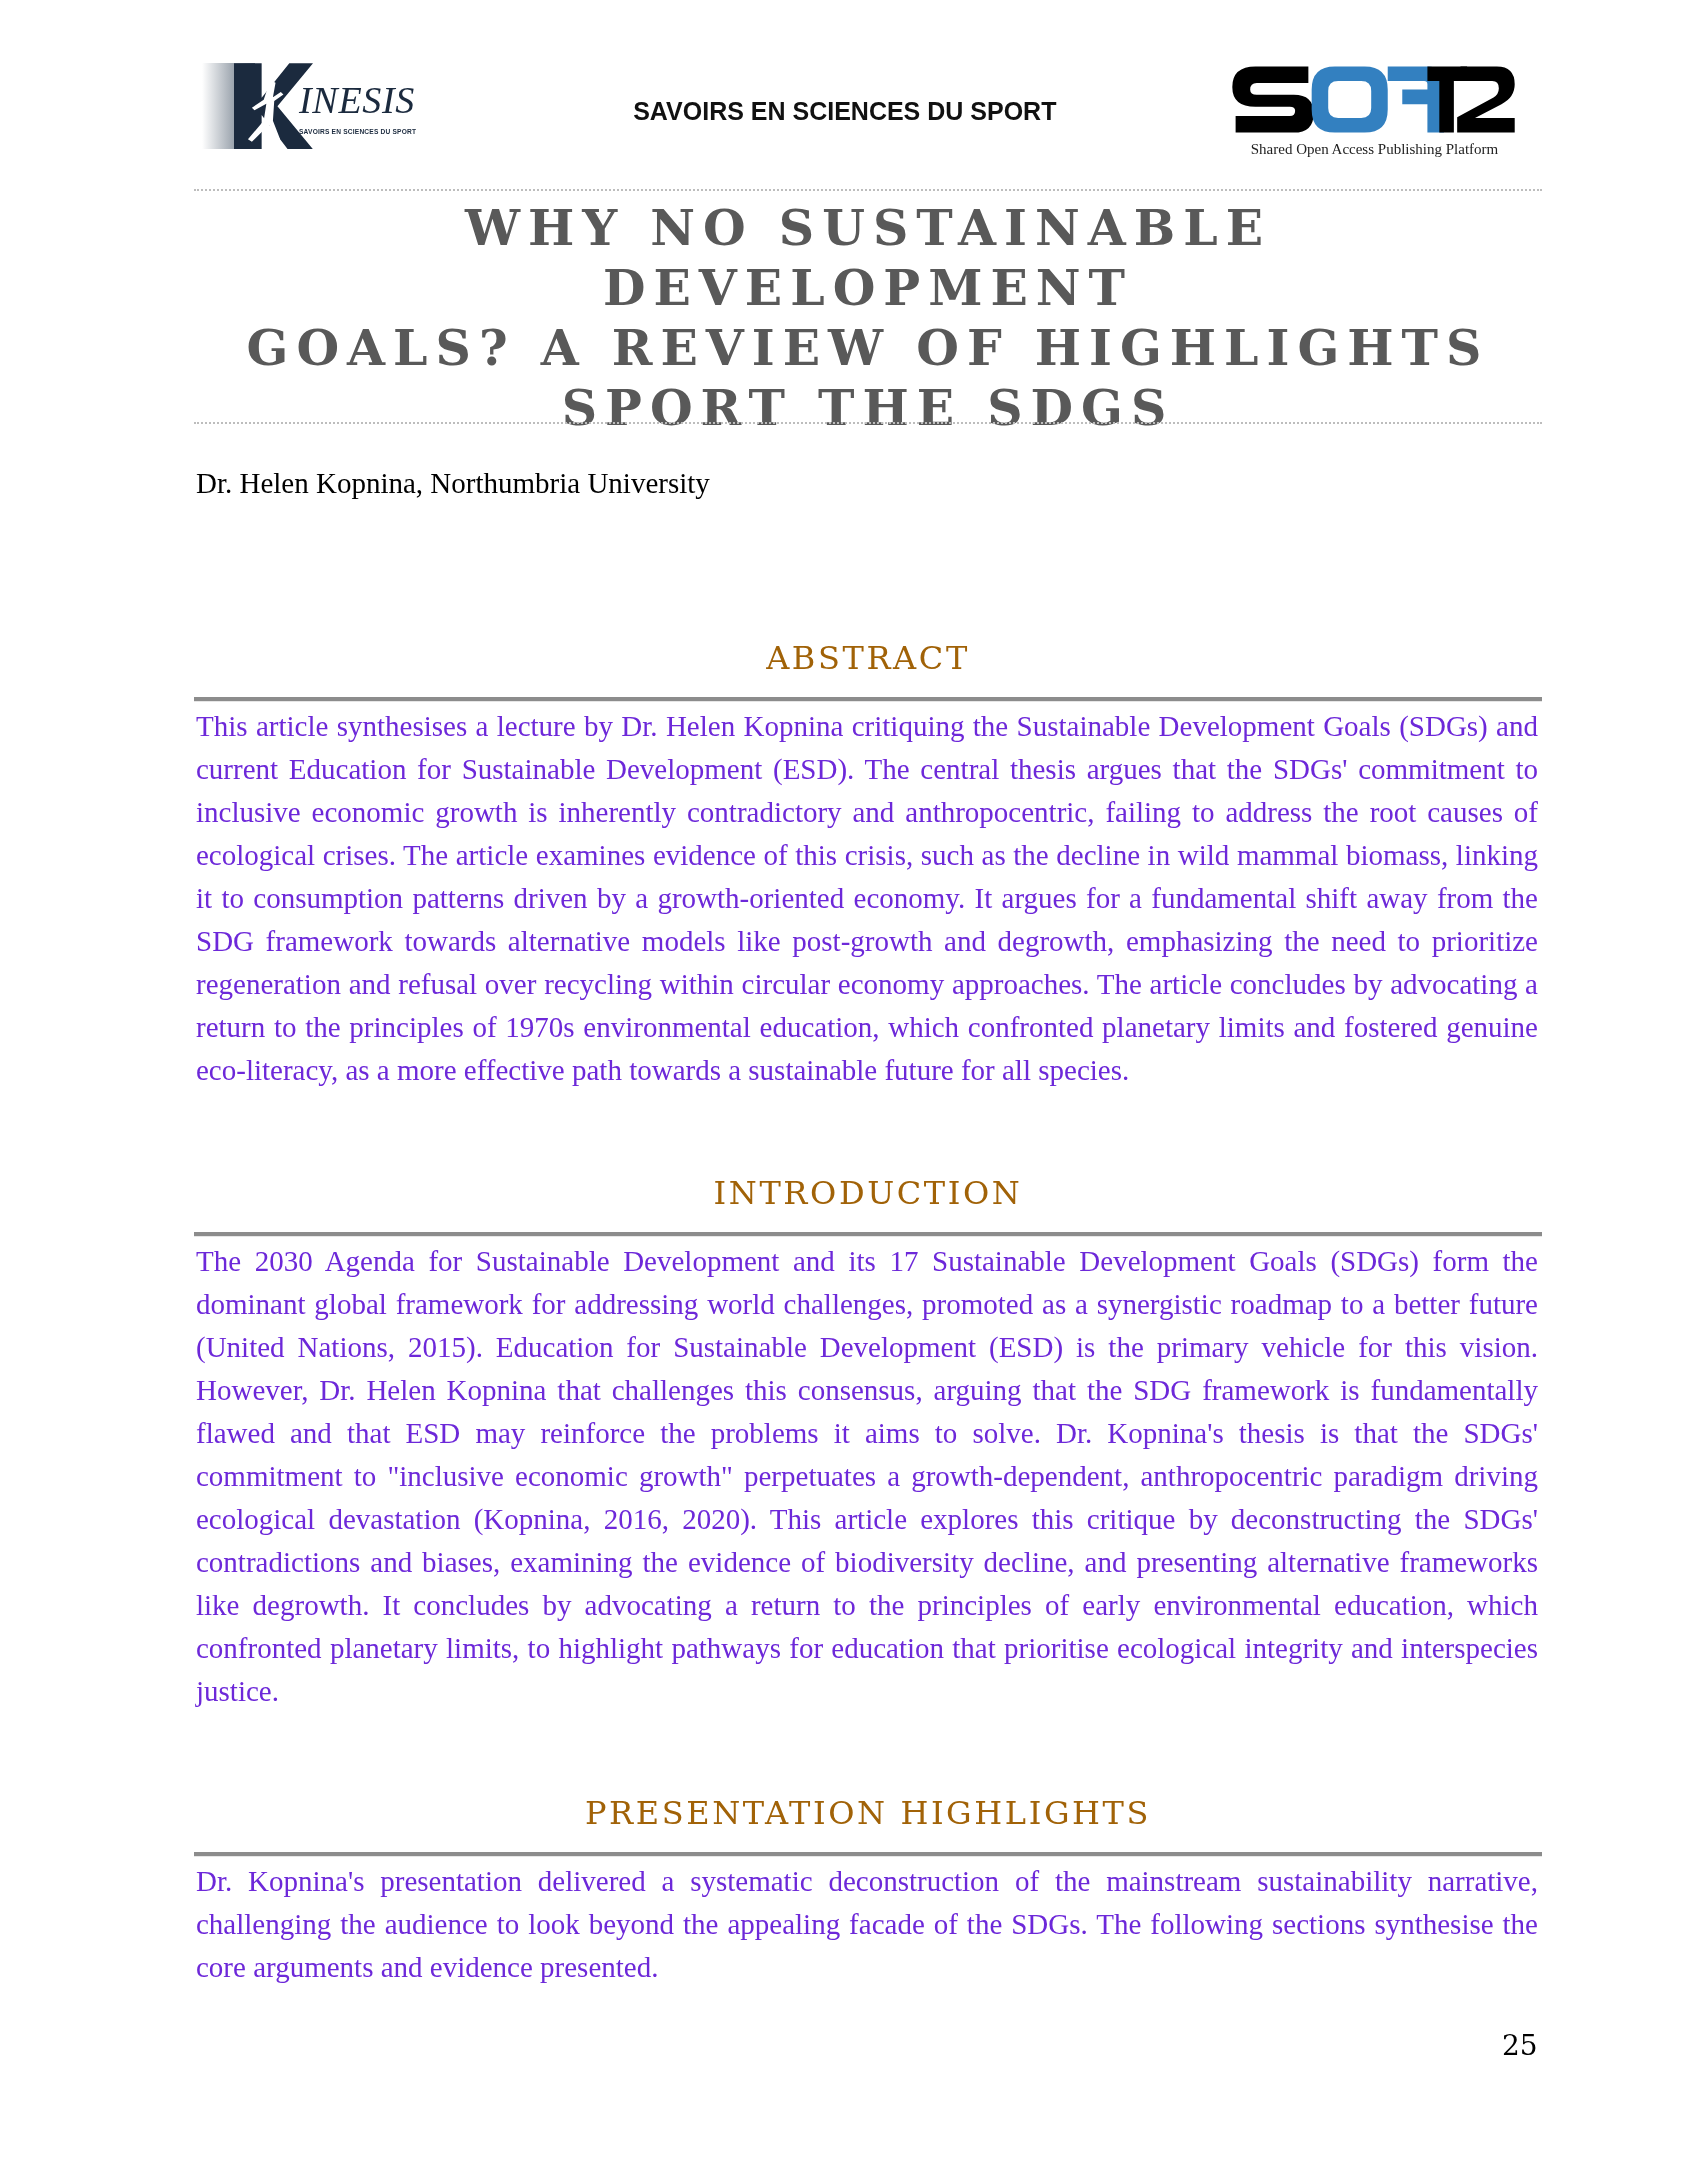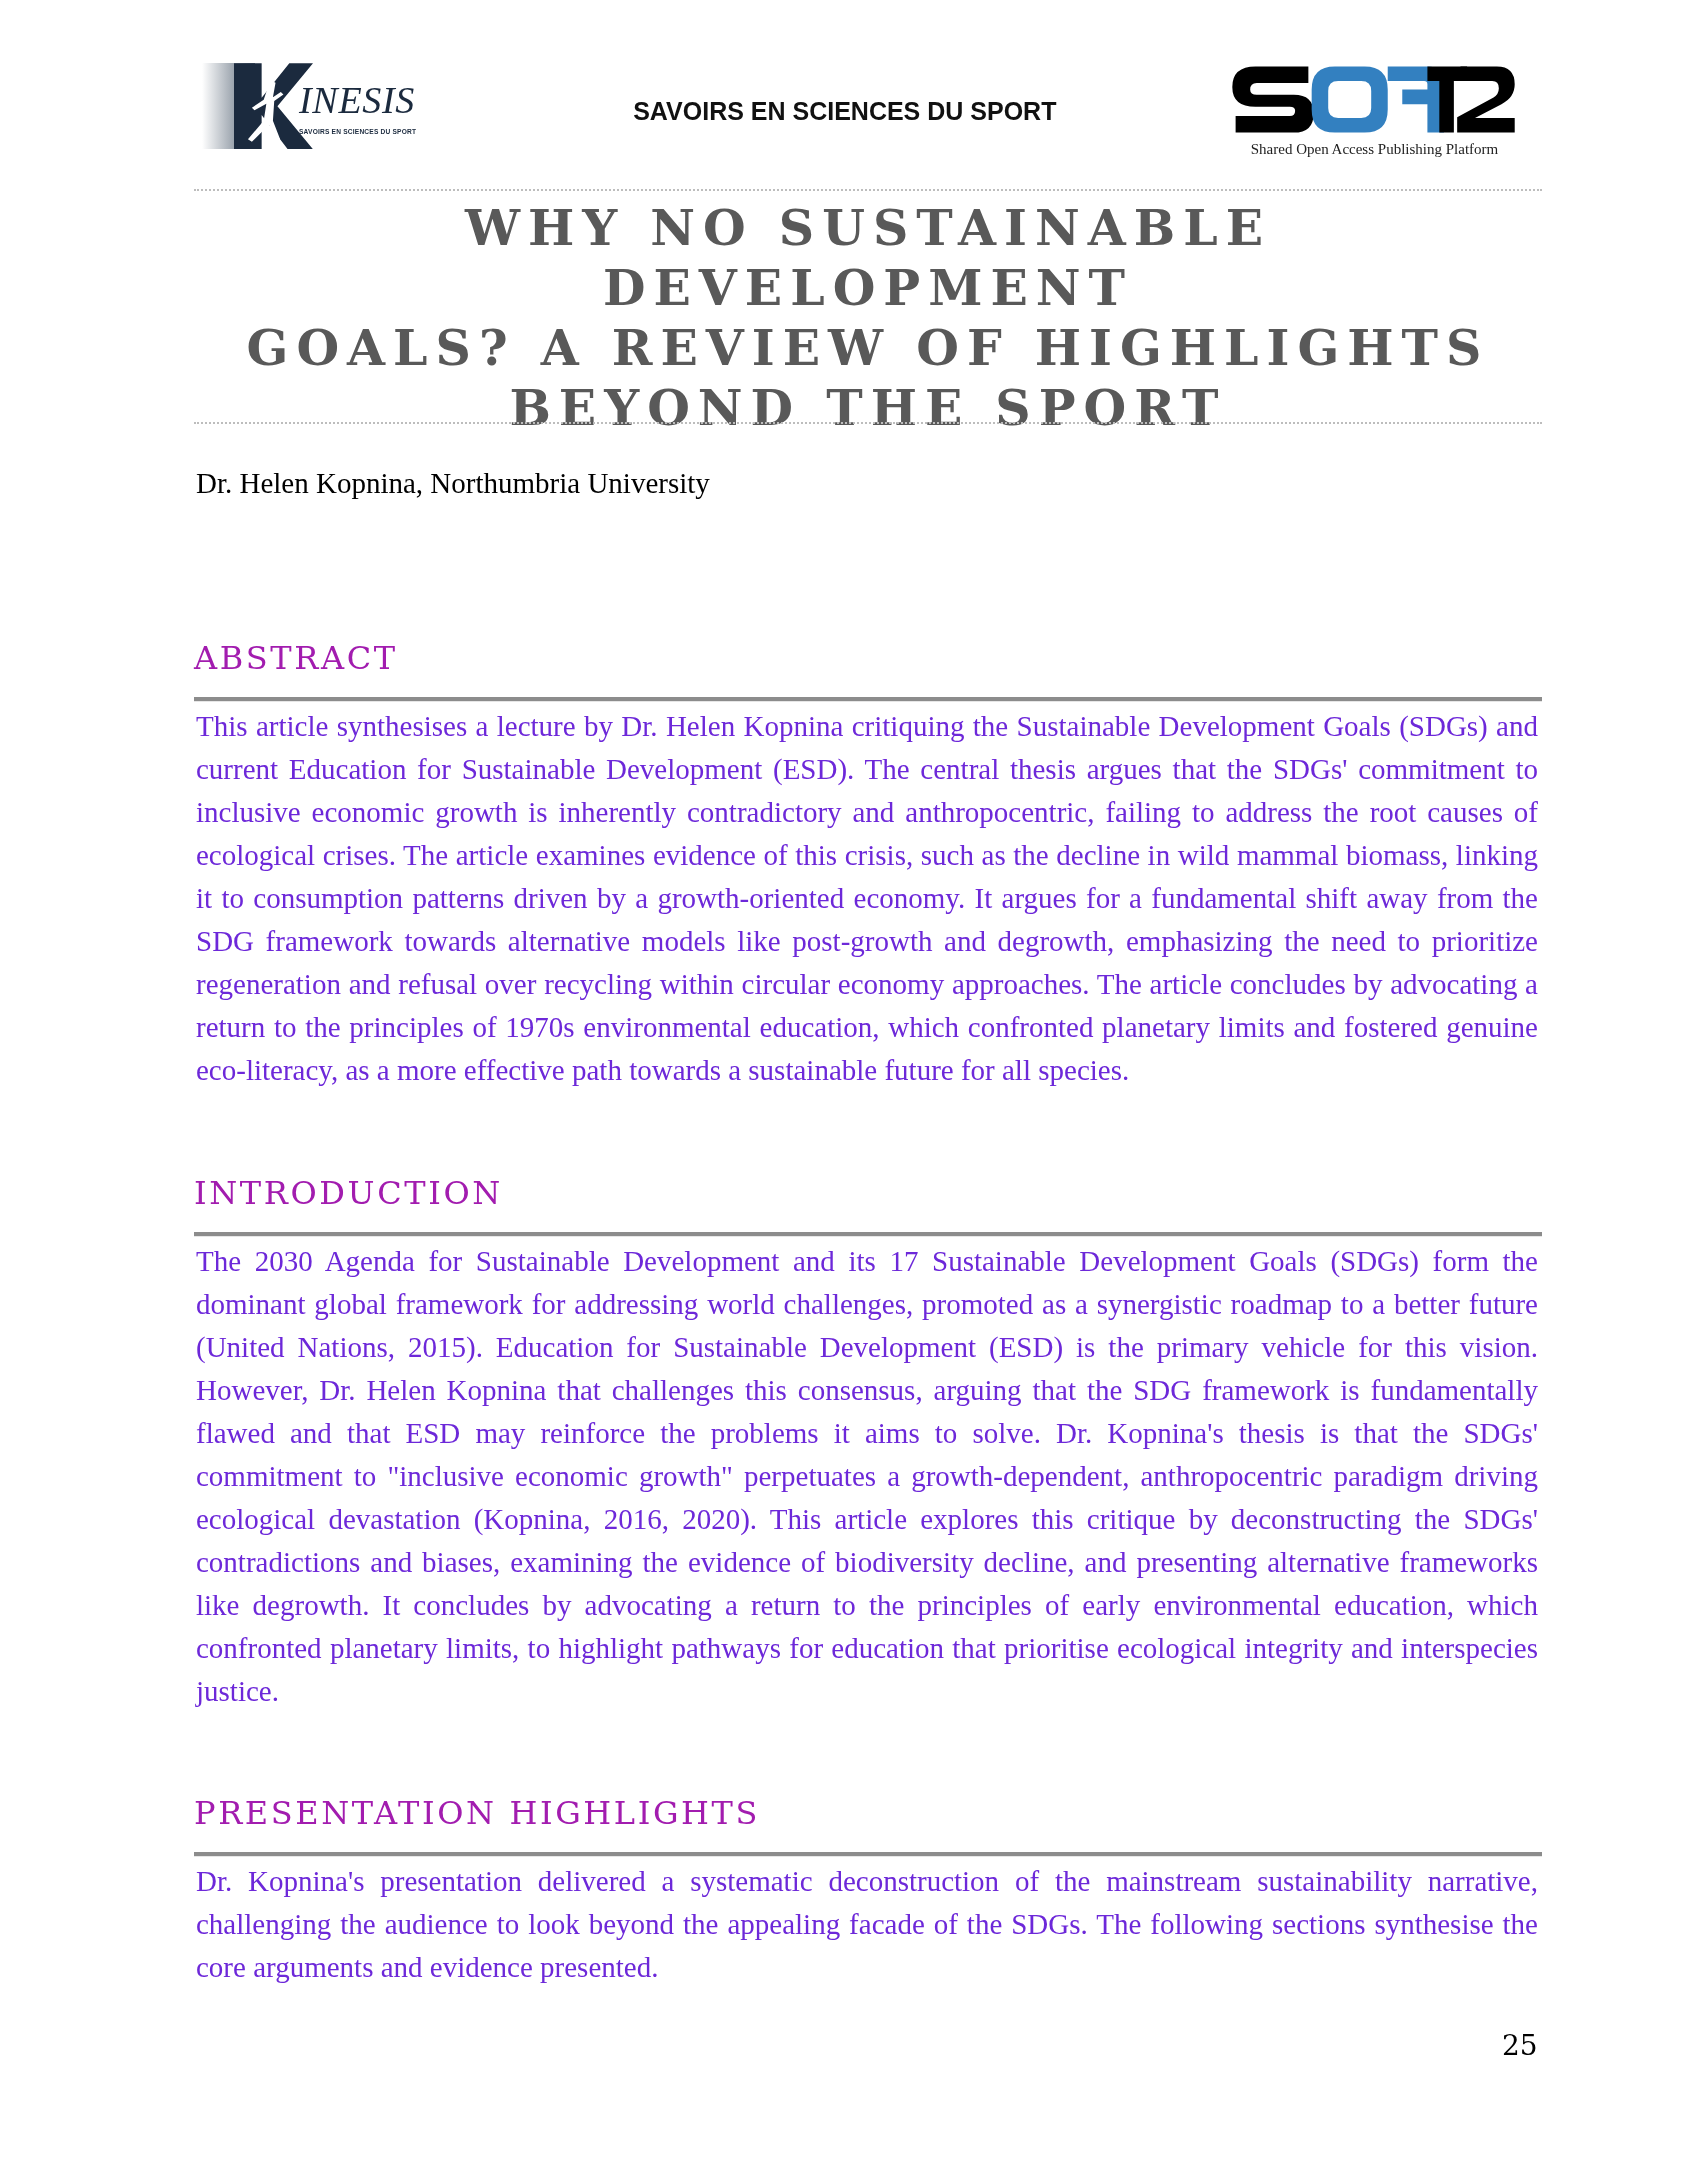--- a/index.html
+++ b/index.html
@@ -21,21 +21,21 @@
   .soap-logo .letters { position:absolute; left:0; top:0; width:291px; height:73px; }
   .soap-logo .tag { position:absolute; left:0; top:78px; width:291px; text-align:center; font-family:"Liberation Serif", serif; font-size:15px; color:#222; white-space:nowrap; }
 
   .rule-dotted { position:absolute; left:194px; width:1348px; height:0; border-top:2px dotted #bdbdbd; }
 
   
   .title { left:194px; width:1348px; top:198px; text-align:center; font-family:"DejaVu Serif", serif; font-weight:bold; font-size:49px; line-height:60px; letter-spacing:8px; color:#595959; }
 
   .author { left:196px; top:463px; font-size:29px; line-height:40px; color:#000; }
 
-  .section-heading { position:absolute; left:194px; width:1348px; font-family:"DejaVu Serif", serif; font-size:32px; letter-spacing:2.6px; color:#a21caf; line-height:40px; }
+  .section-heading { position:absolute; left:194px; width:1348px; text-align:center; font-family:"DejaVu Serif", serif; font-size:32px; letter-spacing:2.6px; color:#a16207; line-height:40px; }
   .section-rule { position:absolute; left:194px; width:1348px; height:4px; background:#8c8c8c; border-bottom:1.3px solid #e6e6e6; }
 
   .para { position:absolute; left:196px; width:1342px; font-size:29px; line-height:43px; text-align:justify; color:#6d28d9; }
 
   .page-number { left:1502px; top:2019px; font-family:"DejaVu Serif", serif; font-size:28px; color:#000;margin-top:10px; }
 </style>
 </head>
 <body>
 
 <div class="abs kinesis-logo">
@@ -67,21 +67,21 @@
     <path d="M350 5 H405 Q432 5 432 32 Q432 52 412 62 L372 83 H432 V105 H345 V82 L400 52 Q408 47 408 38 Q408 27 398 27 H352 Z" fill="#000"></path>
   </svg>
   <div class="tag">Shared Open Access Publishing Platform</div>
 </div>
 
 <div class="rule-dotted" style="top:189px;"></div>
 
 <div class="abs title">
   <div>WHY NO SUSTAINABLE DEVELOPMENT</div>
   <div>GOALS? A REVIEW OF HIGHLIGHTS</div>
-  <div>BEYOND THE SPORT</div>
+  <div>SPORT THE SDGS</div>
 </div>
 
 <div class="rule-dotted" style="top:422px;"></div>
 
 <div class="abs author">Dr. Helen Kopnina, Northumbria University</div>
 
 <div class="section-heading" style="top:638px;">ABSTRACT</div>
 <div class="section-rule" style="top:697px;"></div>
 <div class="para" style="top:705px;">This article synthesises a lecture by Dr. Helen Kopnina critiquing the Sustainable Development Goals (SDGs) and current Education for Sustainable Development (ESD). The central thesis argues that the SDGs' commitment to inclusive economic growth is inherently contradictory and anthropocentric, failing to address the root causes of ecological crises. The article examines evidence of this crisis, such as the decline in wild mammal biomass, linking it to consumption patterns driven by a growth-oriented economy. It argues for a fundamental shift away from the SDG framework towards alternative models like post-growth and degrowth, emphasizing the need to prioritize regeneration and refusal over recycling within circular economy approaches. The article concludes by advocating a return to the principles of 1970s environmental education, which confronted planetary limits and fostered genuine eco-literacy, as a more effective path towards a sustainable future for all species.</div>
 

